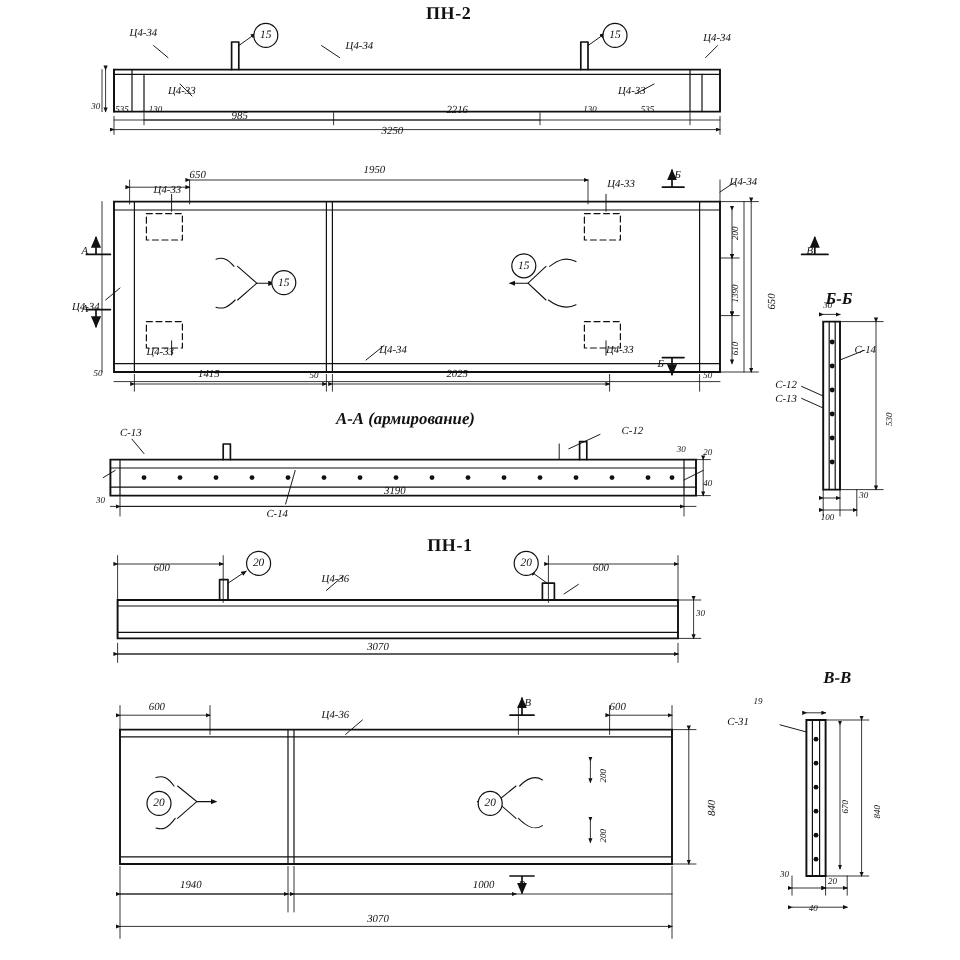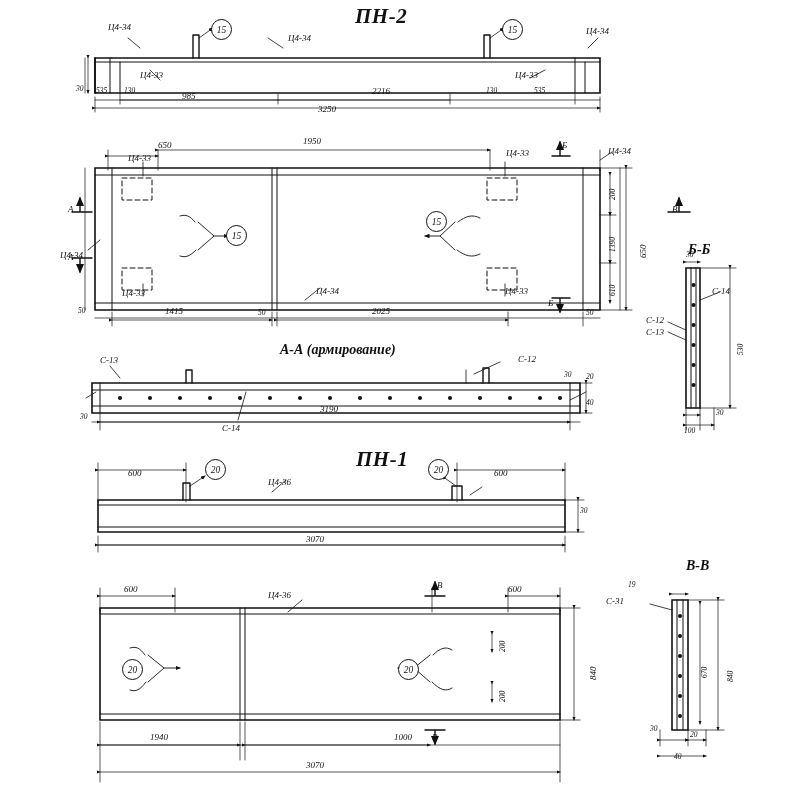--- a/index.html
+++ b/index.html
@@ -1,20 +1,20 @@
 <!DOCTYPE html>
 <html><head>
 <meta charset="utf-8">
 <style>
   html,body{margin:0;padding:0;background:#fff;}
   body{width:800px;height:800px;overflow:hidden;font-family:"Liberation Serif",serif;color:#111;}
   #sheet{position:relative;width:800px;height:800px;}
   svg#dwg{position:absolute;left:0;top:0;width:800px;height:800px;}
   .lbl{position:absolute;font-family:"Liberation Serif",serif;color:#111;white-space:nowrap;}
-  .title{font-size:21px;font-weight:bold;font-style:italic;letter-spacing:.5px;}
+  .title{font-size:15px;font-weight:bold;letter-spacing:.5px;}
   .sec{font-size:14px;font-weight:bold;font-style:italic;}
   .dim{font-size:9px;font-style:italic;}
   .dim-s{font-size:7.5px;font-style:italic;}
   .mark{font-size:9px;font-style:italic;}
   .bub{position:absolute;border:1.4px solid #111;border-radius:50%;width:19px;height:19px;
        display:flex;align-items:center;justify-content:center;font-size:9.5px;font-style:italic;background:#fff;}
   .rot90{transform:rotate(-90deg);transform-origin:left top;}
 </style>
 </head>
 <body>
@@ -324,21 +324,21 @@
   <div class="lbl mark" style="left:288px;top:33px;">Ц4-34</div>
   <div class="lbl mark" style="left:586px;top:26px;">Ц4-34</div>
   <div class="lbl mark" style="left:140px;top:70px;">Ц4-33</div>
   <div class="lbl mark" style="left:515px;top:70px;">Ц4-33</div>
 
   <div class="bub" style="left:211px;top:19px;">15</div>
   <div class="bub" style="left:502px;top:19px;">15</div>
 
   <div class="lbl dim-s" style="left:96px;top:86px;">535</div>
   <div class="lbl dim-s" style="left:124px;top:86px;">130</div>
-  <div class="lbl dim" style="left:182px;top:91px;">985</div>
+  <div class="lbl dim" style="left:193px;top:91px;">985</div>
   <div class="lbl dim" style="left:372px;top:86px;">2216</div>
   <div class="lbl dim-s" style="left:534px;top:86px;">535</div>
   <div class="lbl dim-s" style="left:486px;top:86px;">130</div>
   <div class="lbl dim" style="left:318px;top:104px;">3250</div>
   <div class="lbl dim-s" style="left:76px;top:84px;">30</div>
 
   <div class="lbl mark" style="left:128px;top:153px;">Ц4-33</div>
   <div class="lbl mark" style="left:60px;top:250px;">Ц4-34</div>
   <div class="lbl mark" style="left:122px;top:288px;">Ц4-33</div>
   <div class="lbl mark" style="left:316px;top:286px;">Ц4-34</div>

